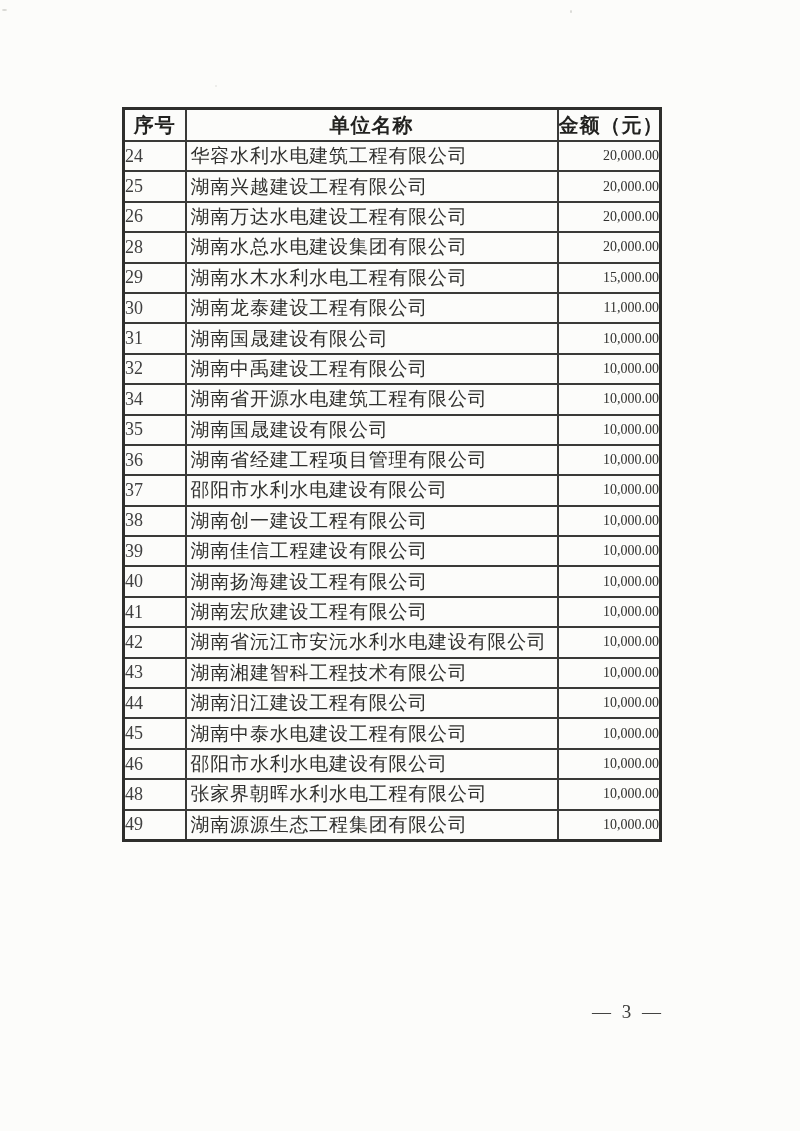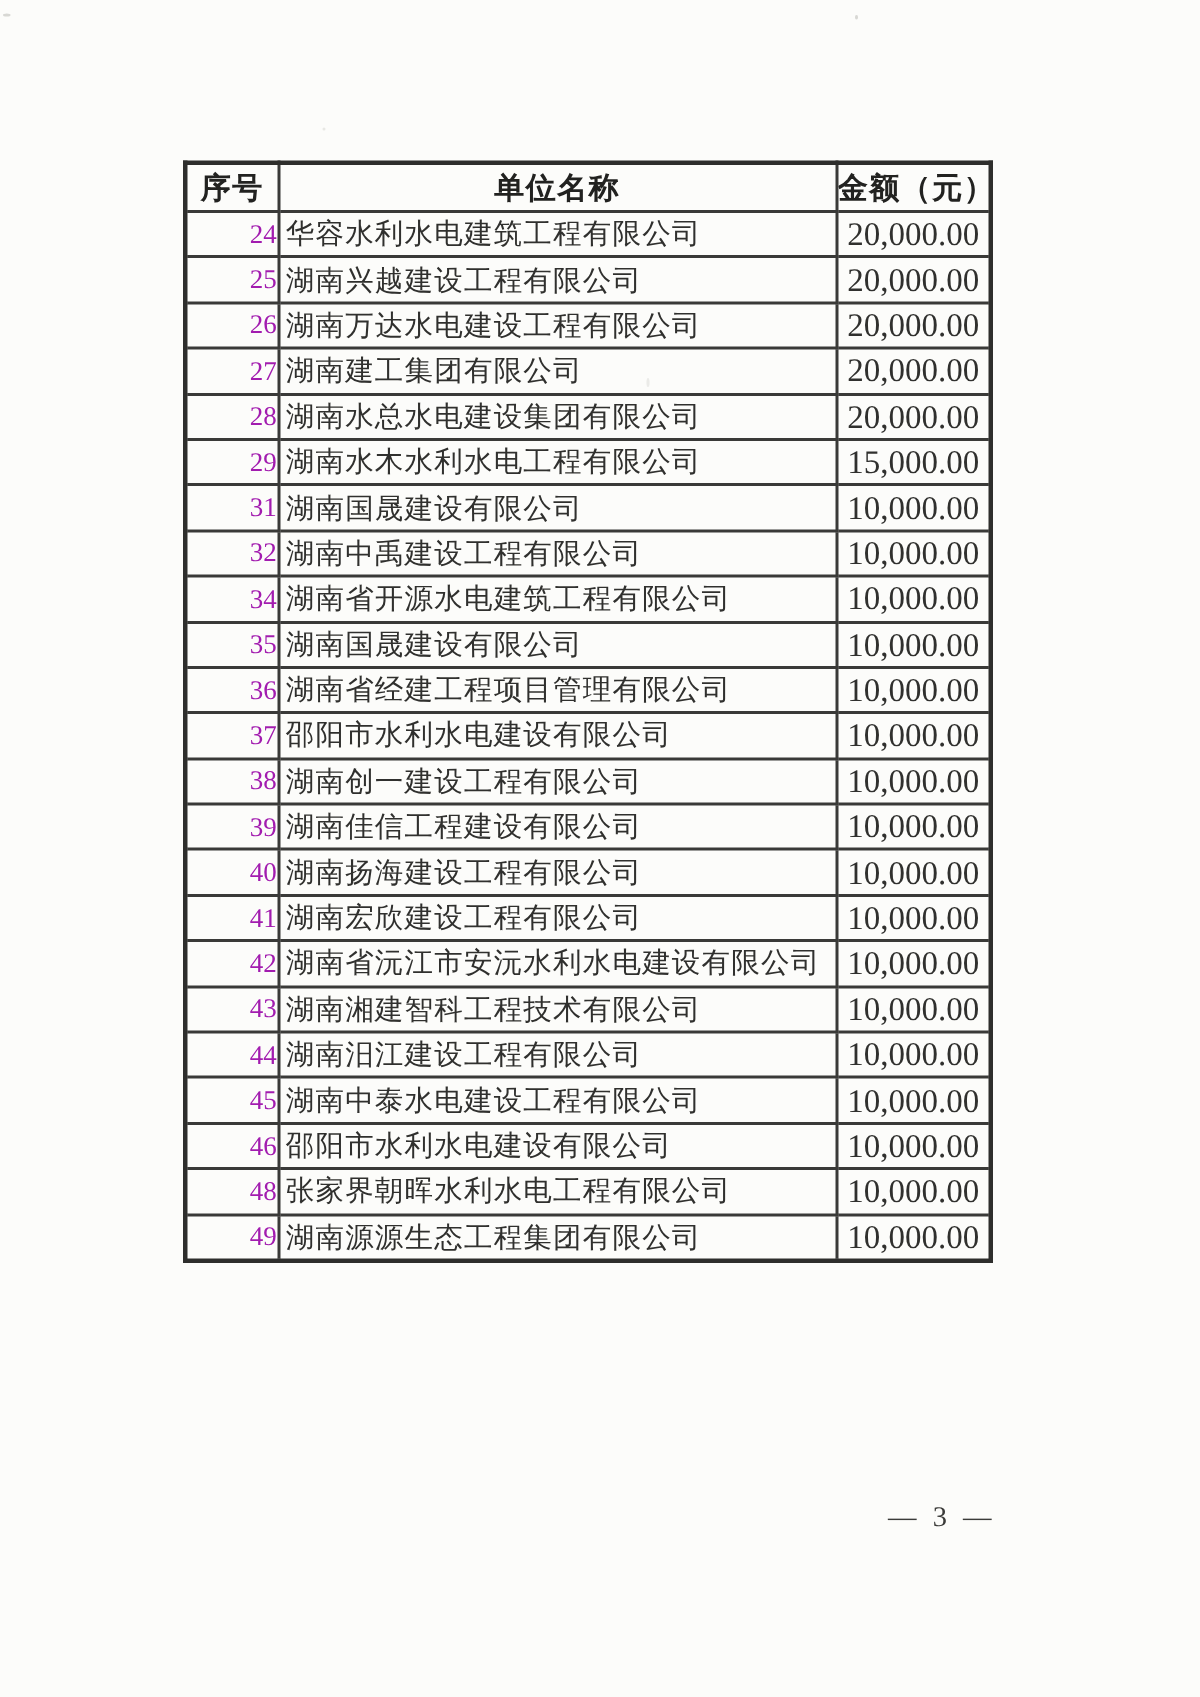--- a/index.html
+++ b/index.html
@@ -50,32 +50,32 @@
     text-align: center;
     color: #222220;
     letter-spacing: 1px;
   }
   .doc-table td {
     height: 28.4px;
     font-size: 19px;
     color: #30302e;
   }
   td.cell-no {
-    text-align: right;
+    text-align: left;
     font-size: 18px;
-    color: #a21caf;
+    color: #404040;
   }
   td.cell-name {
     text-align: left;
     padding-left: 4px;
     letter-spacing: 0.8px;
   }
   td.cell-amount {
-    text-align: center;
-    font-size: 22px;
+    text-align: right;
+    font-size: 14px;
   }
   .page-number {
     position: absolute;
     top: 1001px;
     right: 136px;
     font-size: 19px;
     letter-spacing: 3px;
     color: #3b3b39;
   }
 </style>
@@ -110,35 +110,35 @@
         <td class="cell-no">25</td>
         <td class="cell-name">湖南兴越建设工程有限公司</td>
         <td class="cell-amount">20,000.00</td>
       </tr>
       <tr>
         <td class="cell-no">26</td>
         <td class="cell-name">湖南万达水电建设工程有限公司</td>
         <td class="cell-amount">20,000.00</td>
       </tr>
       <tr>
-        <td class="cell-no">27</td>
-        <td class="cell-name">湖南建工集团有限公司</td>
-        <td class="cell-amount">20,000.00</td>
-      </tr>
-      <tr>
         <td class="cell-no">28</td>
         <td class="cell-name">湖南水总水电建设集团有限公司</td>
         <td class="cell-amount">20,000.00</td>
       </tr>
       <tr>
         <td class="cell-no">29</td>
         <td class="cell-name">湖南水木水利水电工程有限公司</td>
         <td class="cell-amount">15,000.00</td>
       </tr>
       <tr>
+        <td class="cell-no">30</td>
+        <td class="cell-name">湖南龙泰建设工程有限公司</td>
+        <td class="cell-amount">11,000.00</td>
+      </tr>
+      <tr>
         <td class="cell-no">31</td>
         <td class="cell-name">湖南国晟建设有限公司</td>
         <td class="cell-amount">10,000.00</td>
       </tr>
       <tr>
         <td class="cell-no">32</td>
         <td class="cell-name">湖南中禹建设工程有限公司</td>
         <td class="cell-amount">10,000.00</td>
       </tr>
       <tr>

